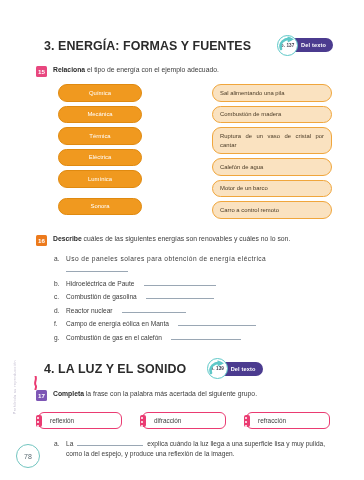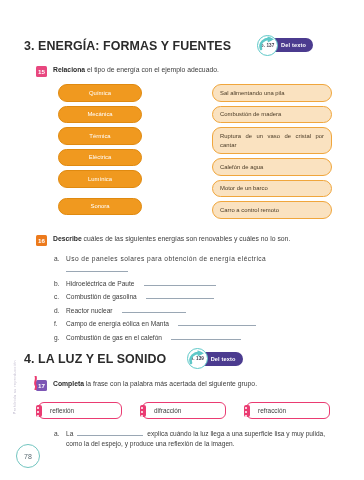--- a/index.html
+++ b/index.html
@@ -18,21 +18,21 @@
     inset: 0;
     background: #ffffff;
     padding: 0;
   }
 
   
   .section-head {
     display: flex;
     align-items: center;
     gap: 8px;
-    padding-left: 24px;
+    padding-left: 44px;
     padding-right: 20px;
   }
   .section-title {
     font-size: 13.5px;
     font-weight: 700;
     color: #2b2b2b;
     letter-spacing: 0.1px;
     font-stretch: condensed;
     transform: scaleX(0.92);
     transform-origin: left center;
@@ -361,21 +361,21 @@
       <span>Campo de energía eólica en Manta</span>
       <span class="blank" style="width:78px;height:6px;margin-left:4px;"></span>
     </div>
     <div class="list-item">
       <span class="list-letter">g.</span>
       <span>Combustión de gas en el calefón</span>
       <span class="blank" style="width:70px;height:6px;margin-left:4px;"></span>
     </div>
   </div>
 
-  <div class="section-head" style="margin-top:9px;">
+  <div class="section-head" style="margin-top:19px;">
     <div class="section-title">4. LA LUZ Y EL SONIDO</div>
     <div class="ref-badge">
       <svg class="ref-arrow" viewBox="0 0 19 16">
         <path d="M3 13 C 1 7, 6 2, 13 3" stroke="#5ec8c8" stroke-width="2.6" fill="none" stroke-linecap="round"></path>
         <path d="M9.5 0.2 L16 3.2 L9.8 6.4 Z" fill="#5ec8c8"></path>
       </svg>
       <div class="ref-circle">
         <span class="ref-page" style="color:#3e3e4e;">p. 139</span>
       </div>
       <div class="ref-pill">Del texto</div>

